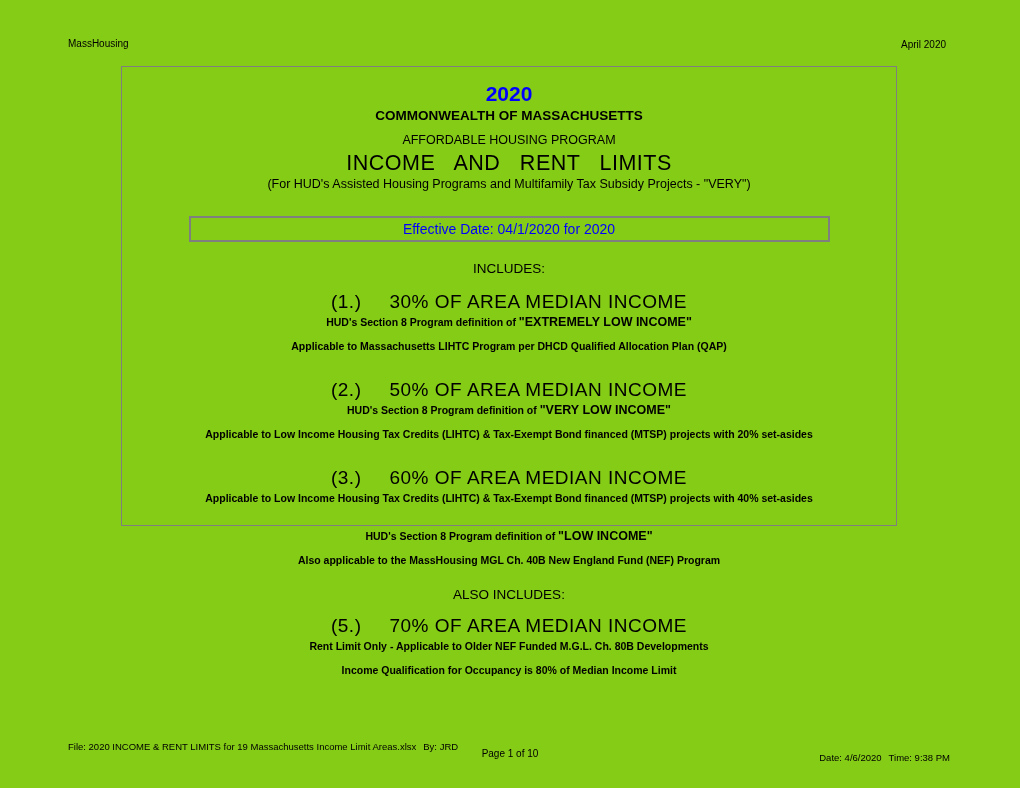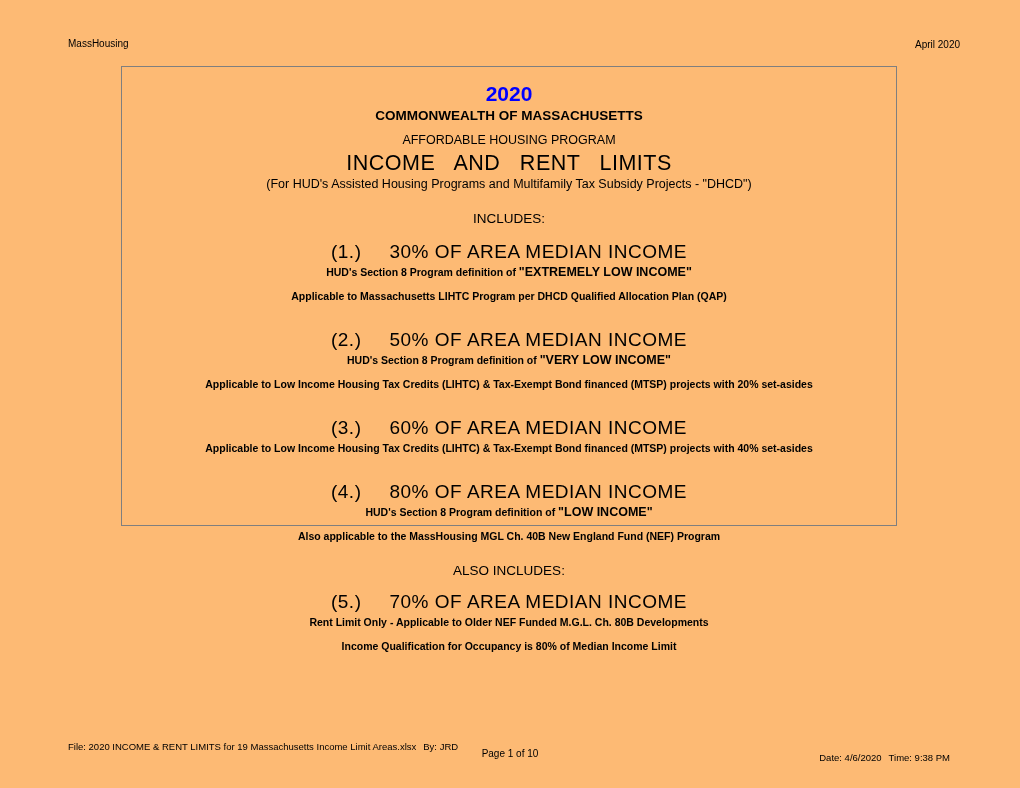--- a/index.html
+++ b/index.html
@@ -4,36 +4,36 @@
 <style>
   html, body {
     margin: 0;
     padding: 0;
     background: #ffffff;
   }
   .page {
     position: relative;
     width: 1020px;
     height: 788px;
-    background: #fdba74;
+    background: #84cc16;
     font-family: "Liberation Sans", sans-serif;
     color: #000000;
     overflow: hidden;
   }
 
   
   .run-header-left {
     position: absolute;
     left: 68px;
     top: 38px;
     font-size: 10px;
   }
   .run-header-right {
     position: absolute;
-    right: 60px;
+    right: 74px;
     top: 39px;
     font-size: 10px;
   }
 
   
   .sheet {
     position: absolute;
     left: 121px;
     top: 66px;
     width: 776px;
@@ -156,22 +156,25 @@
 
   <div class="run-header-left">MassHousing</div>
   <div class="run-header-right">April 2020</div>
 
   <div class="sheet">
 
     <div class="year">2020</div>
     <div class="commonwealth">COMMONWEALTH OF MASSACHUSETTS</div>
     <div class="program">AFFORDABLE HOUSING PROGRAM</div>
     <div class="main-title">INCOME AND RENT LIMITS</div>
-    <div class="subtitle">(For HUD's Assisted Housing Programs and Multifamily Tax Subsidy Projects - "DHCD")</div>
-
+    <div class="subtitle">(For HUD's Assisted Housing Programs and Multifamily Tax Subsidy Projects - "VERY")</div>
+
+    <div class="effective-box">
+      <span class="effective-text">Effective Date: 04/1/2020 for 2020</span>
+    </div>
 
     <div class="includes">INCLUDES:</div>
 
     <div class="item">
       <div class="item-heading">
         <span class="item-number">(1.)</span><span>30% OF AREA MEDIAN INCOME</span>
       </div>
       <div class="item-line">
         <span>HUD's Section 8 Program definition of </span><span class="emph">"EXTREMELY LOW INCOME"</span>
       </div>
@@ -195,23 +198,20 @@
     <div class="item">
       <div class="item-heading">
         <span class="item-number">(3.)</span><span>60% OF AREA MEDIAN INCOME</span>
       </div>
       <div class="item-line">
         <span>Applicable to Low Income Housing Tax Credits (LIHTC) &amp; Tax-Exempt Bond financed (MTSP) projects with 40% set-asides</span>
       </div>
     </div>
 
     <div class="item">
-      <div class="item-heading">
-        <span class="item-number">(4.)</span><span>80% OF AREA MEDIAN INCOME</span>
-      </div>
       <div class="item-line">
         <span>HUD's Section 8 Program definition of </span><span class="emph">"LOW INCOME"</span>
       </div>
       <div class="item-line">
         <span>Also applicable to the MassHousing MGL Ch. 40B New England Fund (NEF) Program</span>
       </div>
     </div>
 
     <div class="also-includes">ALSO INCLUDES:</div>
 

